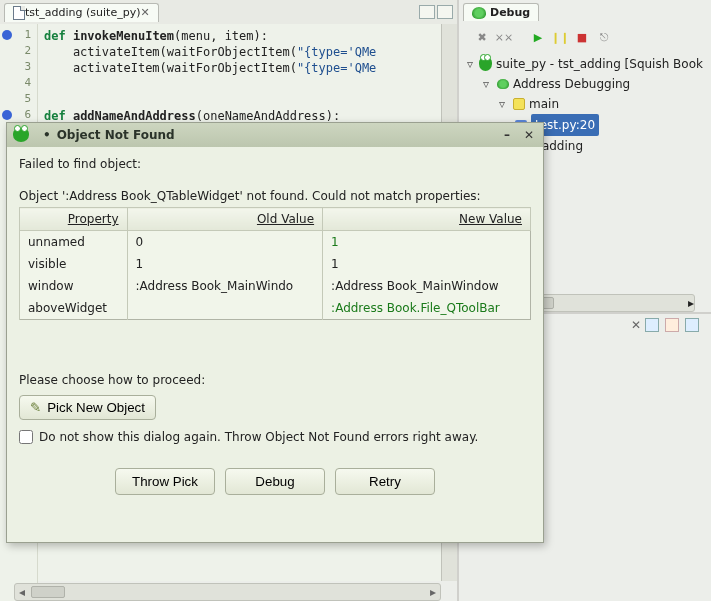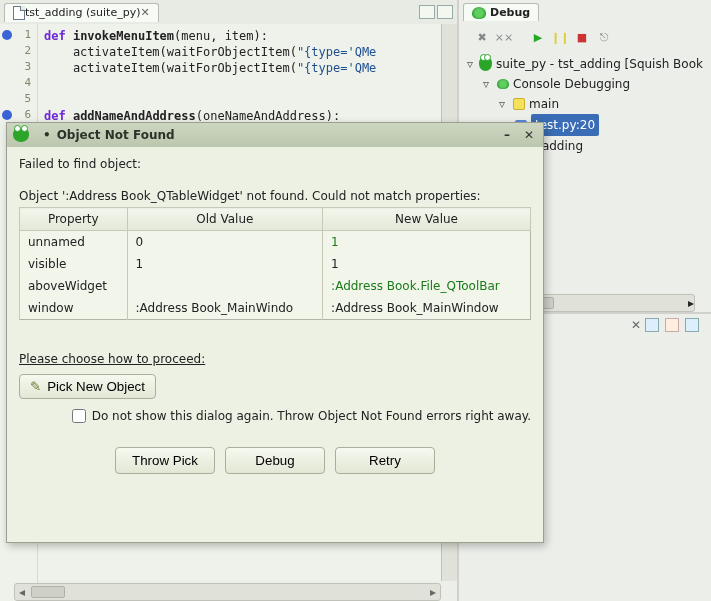--- a/index.html
+++ b/index.html
@@ -13,21 +13,21 @@
 .tab-icon-file::after { content: ""; position: absolute; right: -1px; top: -1px; width: 4px; height: 4px; background: #e8eae4; border-left: 1px solid #6a7a8a; border-bottom: 1px solid #6a7a8a; }
 .tab-close { color: #666; cursor: pointer; }
 .editor-toolbar-right { margin-left: auto; display: flex; gap: 2px; }
 .editor-min-icon, .editor-max-icon { width: 16px; height: 14px; border: 1px solid #9aa; background: #f4f6f0; }
 .editor-body { position: relative; height: 577px; }
 .gutter { position: absolute; left: 0; top: 0; width: 38px; height: 100%; background: #eef2ea; border-right: 1px solid #d6dacd; padding-top: 4px; }
 .gutter div { height: 16px; text-align: right; padding-right: 6px; color: #7a8a6a; font-size: 11px; font-family: monospace; }
 .gutter .breakpoint { position: relative; }
 .gutter .breakpoint::before { content: ""; position: absolute; left: 2px; top: 2px; width: 10px; height: 10px; background: #3a64d6; border-radius: 50%; }
 .code-area { position: absolute; left: 38px; right: 16px; top: 0; bottom: 20px; background: #eef2ea; font-family: "DejaVu Sans Mono", monospace; font-size: 12px; padding: 4px 6px; white-space: pre; overflow: hidden; line-height: 16px; }
-.kw { color: #6d28d9; font-weight: bold; }
+.kw { color: #15803d; font-weight: bold; }
 .fn { font-weight: bold; }
 .str { color: #1f4f8f; }
 .vscroll { position: absolute; right: 0; top: 0; width: 16px; bottom: 20px; background: #e0e2da; border-left: 1px solid #c0c2ba; }
 .hscroll { position: absolute; left: 14px; right: 16px; bottom: 0; height: 18px; background: #e0e2da; border: 1px solid #c0c2ba; border-radius: 3px; display: flex; align-items: center; }
 .hscroll .arrow { width: 14px; text-align: center; color: #666; }
 .hscroll .thumb { width: 34px; height: 12px; background: #cfd1c9; border: 1px solid #b0b2aa; border-radius: 2px; margin-left: 2px; }
 
 
 .debug-panel { position: absolute; left: 459px; top: 0; right: 0; height: 312px; background: #eceeea; }
 .debug-tabbar { height: 24px; display: flex; align-items: center; padding: 0 4px; }
@@ -60,29 +60,29 @@
 .dialog { position: absolute; left: 6px; top: 122px; width: 538px; height: 421px; background: #ecf1e4; border: 1px solid #9aa090; box-shadow: 2px 3px 8px rgba(0,0,0,.25); }
 .dialog .titlebar { height: 24px; background: linear-gradient(#cdd6c0, #bcc6ae); display: flex; align-items: center; padding: 0 6px; gap: 6px; font-weight: bold; color: #2a332a; }
 .dialog .titlebar .sp { flex: 1; }
 .winbtn { width: 16px; height: 14px; text-align: center; color: #333; font-size: 12px; cursor: pointer; }
 .dialog .content { padding: 10px 12px 0 12px; border-radius: 10px; }
 .msg1 { margin-bottom: 10px; }
 .msg2 { margin-bottom: 4px; margin-top: 18px; }
 .msg2b { padding-left: 18px; margin-bottom: 10px; }
 
 .prop-table { width: 100%; border: 1px solid #b0b4a6; border-collapse: collapse; background: #f1f5ea; }
-.prop-table th { text-align: center; font-weight: normal; background: linear-gradient(#f3f6ec, #e3e8d8); border: 1px solid #c4c9b8; padding: 4px 8px; }
+.prop-table th { text-align: right; font-weight: normal; background: linear-gradient(#f3f6ec, #e3e8d8); border: 1px solid #c4c9b8; padding: 4px 8px; text-decoration: underline; }
 .prop-table td { border-left: 1px solid #c4c9b8; padding: 4px 8px; }
 .prop-table tr.datarow td { border-top: none; }
 .green-val { color: #1a7a1a; }
 
-.proceed { margin-top: 32px; margin-bottom: 8px; text-decoration: underline; }
+.proceed { margin-top: 53px; margin-bottom: 8px; }
 .btn-pick { display: inline-flex; align-items: center; gap: 6px; padding: 4px 10px; background: linear-gradient(#f6f9ef, #e2e7d5); border: 1px solid #a9af9b; border-radius: 4px; cursor: pointer; }
 .pencil { color: #6a7f3a; }
-.checkbox-row { display: flex; align-items: center; gap: 6px; margin-top: 10px; justify-content: flex-end; }
+.checkbox-row { display: flex; align-items: center; gap: 6px; margin-top: 10px; }
 .checkbox-row input { width: 14px; height: 14px; }
 
 .dialog-buttons { display: flex; gap: 10px; justify-content: center; margin-top: 24px; }
 .dlg-btn { min-width: 100px; padding: 5px 14px; background: linear-gradient(#f6f9ef, #e2e7d5); border: 1px solid #a9af9b; border-radius: 4px; cursor: pointer; text-align: center; }
 </style>
 </head>
 <body>
 
 <div class="editor-panel">
   <div class="editor-tabbar">
@@ -139,21 +139,21 @@
   </div>
   <div class="tree">
     <div class="tree-row" style="padding-left:0">
         <span class="twisty">▿</span>
         <span class="frog"></span>
         <span>suite_py - tst_adding [Squish Book</span>
       </div>
     <div class="tree-row" style="padding-left:16px">
         <span class="twisty">▿</span>
         <span class="bug-icon" style="width:12px;height:10px"></span>
-        <span>Console Debugging</span>
+        <span>Address Debugging</span>
       </div>
     <div class="tree-row" style="padding-left:32px">
         <span class="twisty">▿</span>
         <span class="thread-icon"></span>
         <span>main</span>
       </div>
     <div class="tree-row" style="padding-left:48px">
         <span style="width:12px;height:10px;background:#5a84d6;border-radius:2px;display:inline-block"></span>
         <span class="sel">test.py:20</span>
       </div>
@@ -210,28 +210,28 @@
             <td>unnamed</td>
             <td>0</td>
             <td class="green-val">1</td>
           </tr>
           <tr class="datarow">
             <td>visible</td>
             <td>1</td>
             <td>1</td>
           </tr>
           <tr class="datarow">
+            <td>window</td>
+            <td>:Address Book_MainWindo</td>
+            <td>:Address Book_MainWindow</td>
+          </tr>
+          <tr class="datarow">
             <td>aboveWidget</td>
             <td></td>
             <td class="green-val">:Address Book.File_QToolBar</td>
-          </tr>
-          <tr class="datarow">
-            <td>window</td>
-            <td>:Address Book_MainWindo</td>
-            <td>:Address Book_MainWindow</td>
           </tr>
         </tbody>
     </table>
 
     <div class="proceed">Please choose how to proceed:</div>
     <button class="btn-pick">
       <span class="pencil">✎</span>
       <span>Pick New Object</span>
     </button>
 

